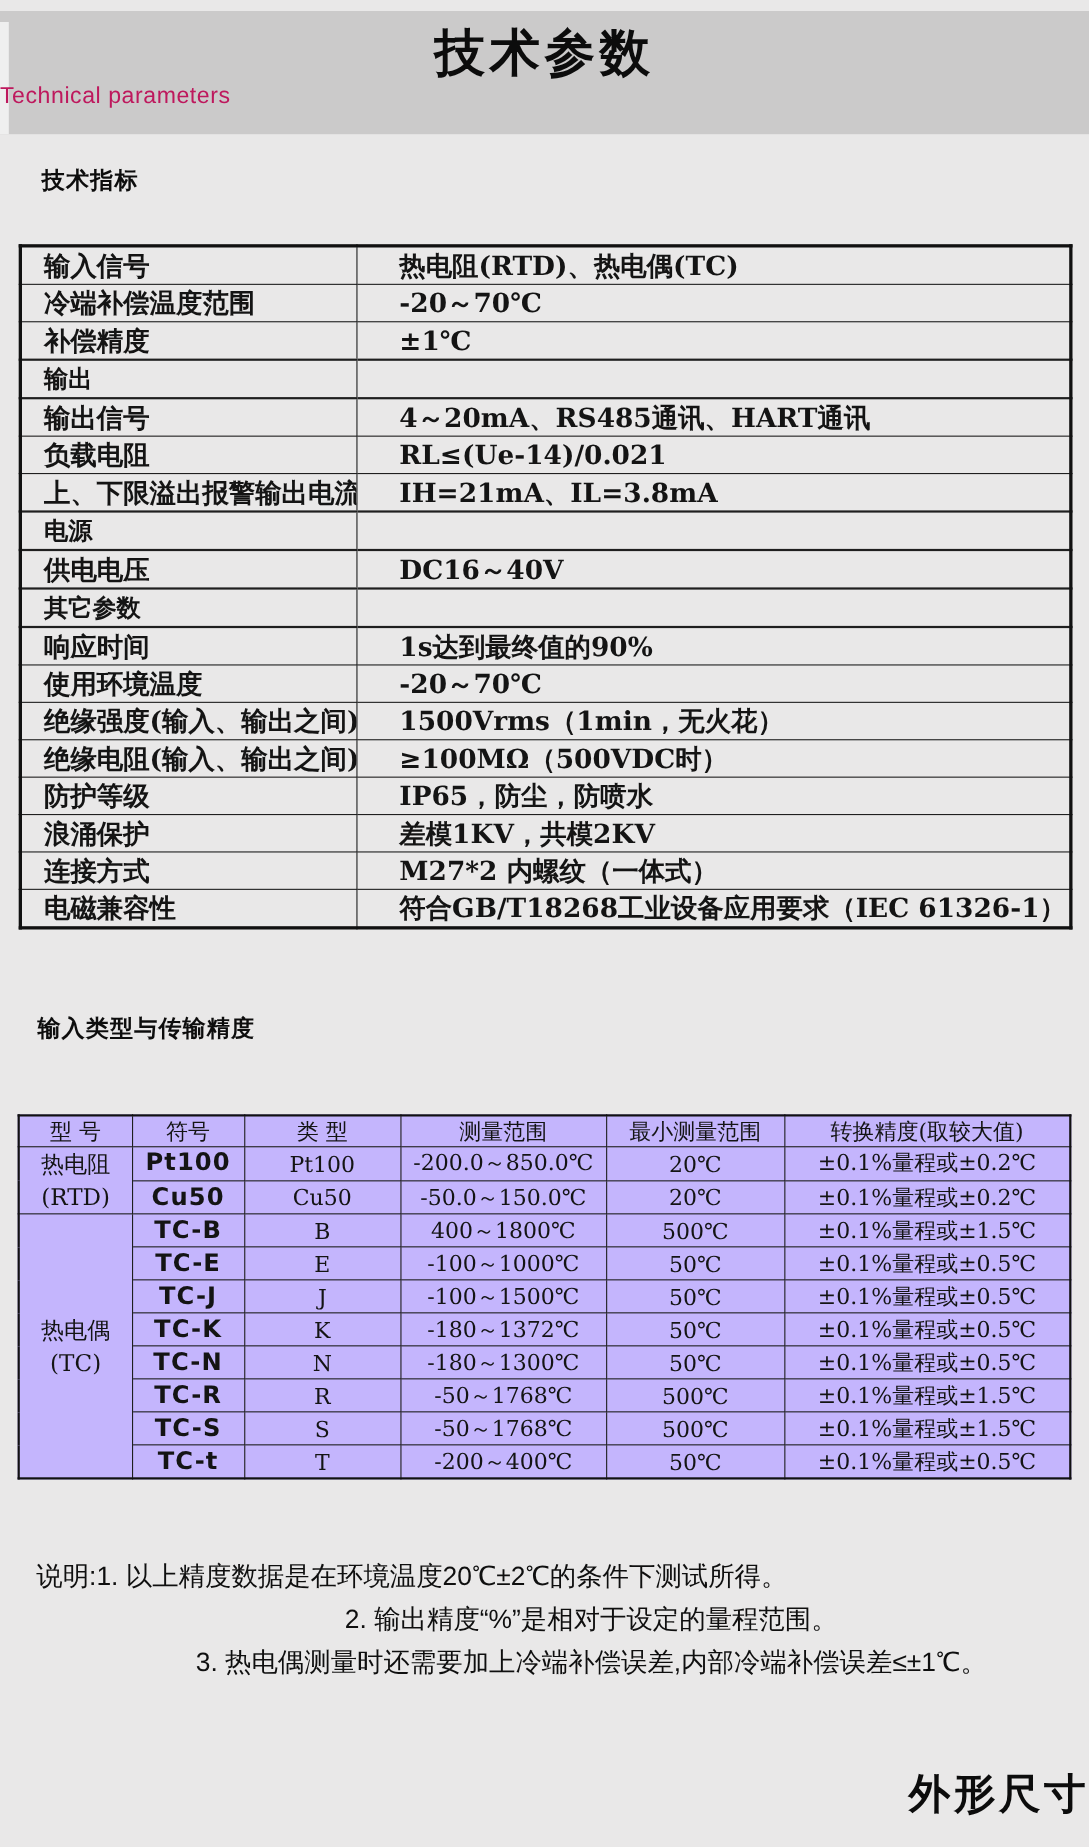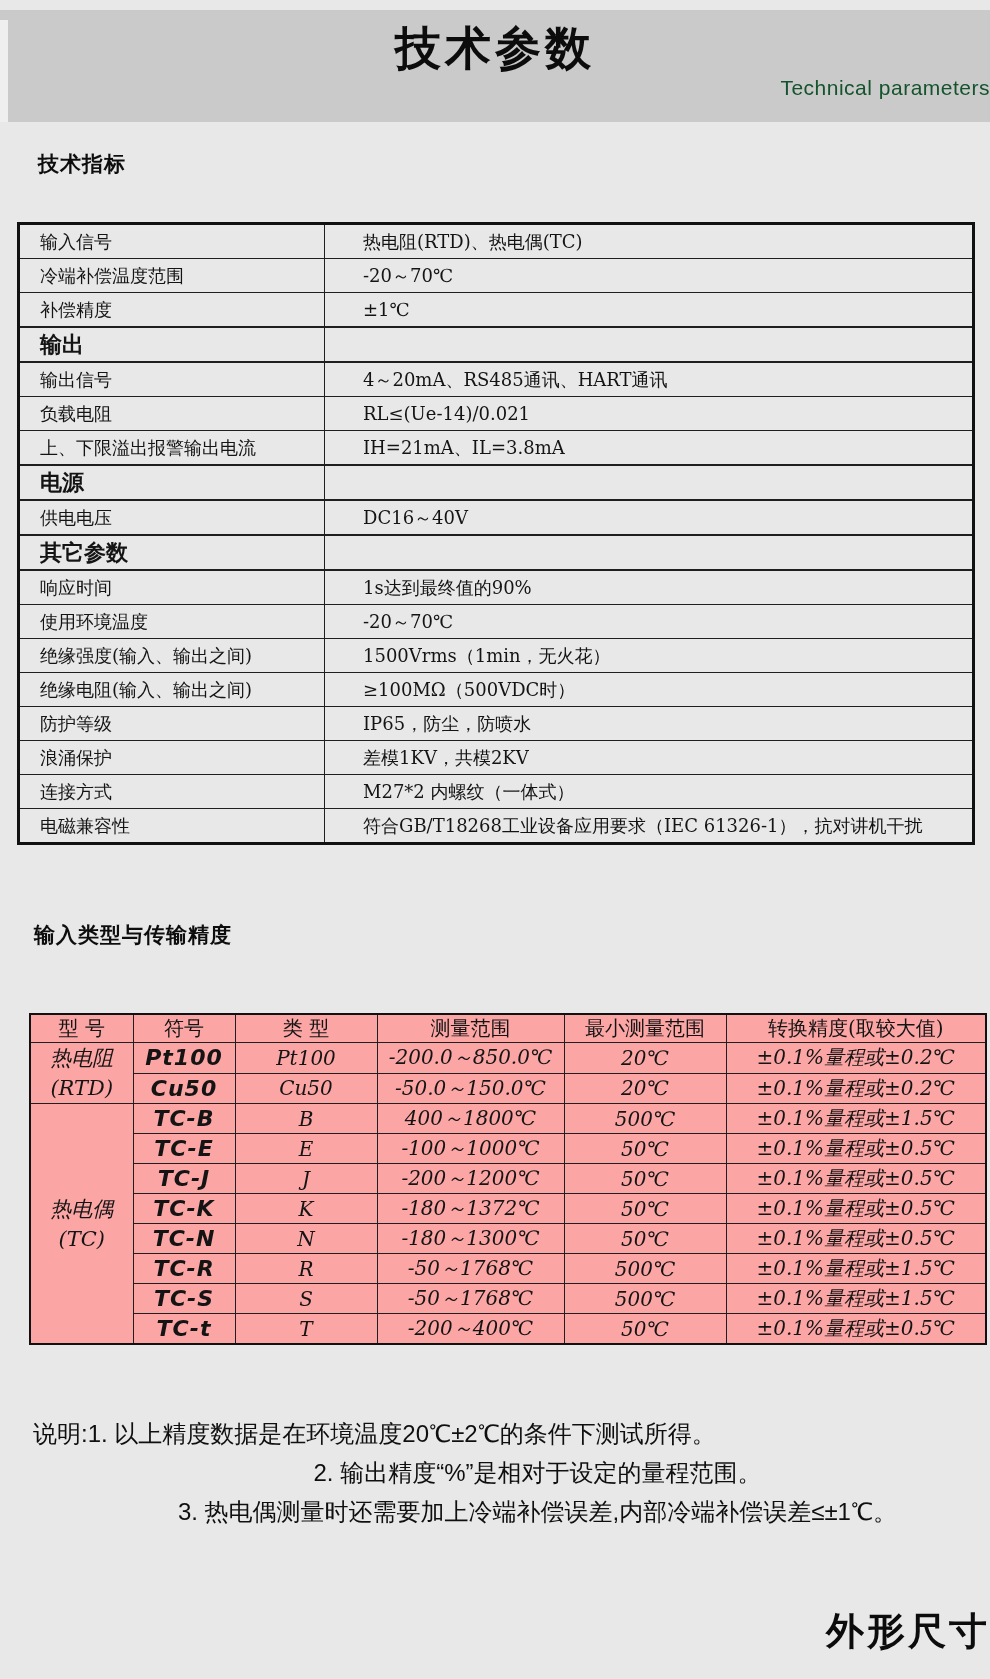--- a/index.html
+++ b/index.html
@@ -20,76 +20,76 @@
     background:#efefef;
   }
   .band-title{
     position:absolute;left:0;top:18px;width:990px;
     text-align:center;font-size:46px;font-weight:bold;color:#0c0c0c;
     letter-spacing:4px;
     font-family:"Liberation Sans",sans-serif;
   }
   .band-subtitle{
     position:absolute;left:0;top:76px;width:990px;
-    text-align:right;font-size:21px;color:#14532d;
+    text-align:left;font-size:21px;color:#be185d;
     font-family:"Liberation Sans",sans-serif;
     letter-spacing:0.5px;
   }
   
   .h-sec{
     position:absolute;font-size:21px;font-weight:bold;color:#0d0d0d;
     font-family:"Liberation Sans",sans-serif;letter-spacing:1px;
   }
   #sec1-title{left:38px;top:150px;}
   #sec2-title{left:34px;top:921px;}
   
   #spec-table{
     position:absolute;left:17px;top:222px;width:958px;
     border-collapse:collapse;table-layout:fixed;
     background:#e9e8e8;
   }
   #spec-table td{
     border:1.5px solid #1f1f1f;
     height:33px;
-    font-size:18px;
+    font-size:24px;
     font-family:"DejaVu Serif","Liberation Serif",serif;
     color:#141414;
     padding:0;
     white-space:nowrap;
     overflow:hidden;
+    font-weight:bold;
   }
   #spec-table td.label{width:284px;padding-left:20px;}
   #spec-table td.value{padding-left:38px;}
   #spec-table tr.section td{
     font-family:"Liberation Sans",sans-serif;
     font-weight:bold;font-size:22px;
     border-top-width:2.5px;border-bottom-width:2.5px;
   }
   #spec-table{border:3px solid #111;}
   
   #acc-table{
-    position:absolute;left:29px;top:1013px;width:956px;
+    position:absolute;left:16px;top:1013px;width:956px;
     border-collapse:collapse;table-layout:fixed;
-    background:#fca5a5;
+    background:#c4b5fd;
   }
   #acc-table{border:2.5px solid #111;}
   #acc-table th,#acc-table td{
     border:1.5px solid #1f1f1f;
     text-align:center;vertical-align:middle;
     padding:0;white-space:nowrap;overflow:hidden;
     color:#141414;
   }
   #acc-table th{
     height:27px;font-weight:normal;font-size:20px;
     font-family:"DejaVu Serif","Liberation Serif",serif;
   }
   #acc-table td{
     height:29px;font-size:20px;
     font-family:"DejaVu Serif","Liberation Serif",serif;
-    font-style:italic;
   }
   #acc-table td.symbol{
     font-family:"DejaVu Sans","Liberation Sans",sans-serif;
     font-weight:bold;font-size:22px;letter-spacing:1px;
   }
   #acc-table td.group-cell{
     font-size:21px;
   }
   #acc-table td.group-cell div{line-height:30px;}
   
@@ -248,21 +248,21 @@
       <tr>
         <td class="symbol">TC-E</td>
         <td>E</td>
         <td>-100～1000℃</td>
         <td>50℃</td>
         <td>±0.1%量程或±0.5℃</td>
       </tr>
       <tr>
         <td class="symbol">TC-J</td>
         <td>J</td>
-        <td>-200～1200℃</td>
+        <td>-100～1500℃</td>
         <td>50℃</td>
         <td>±0.1%量程或±0.5℃</td>
       </tr>
       <tr>
         <td class="symbol">TC-K</td>
         <td>K</td>
         <td>-180～1372℃</td>
         <td>50℃</td>
         <td>±0.1%量程或±0.5℃</td>
       </tr>

